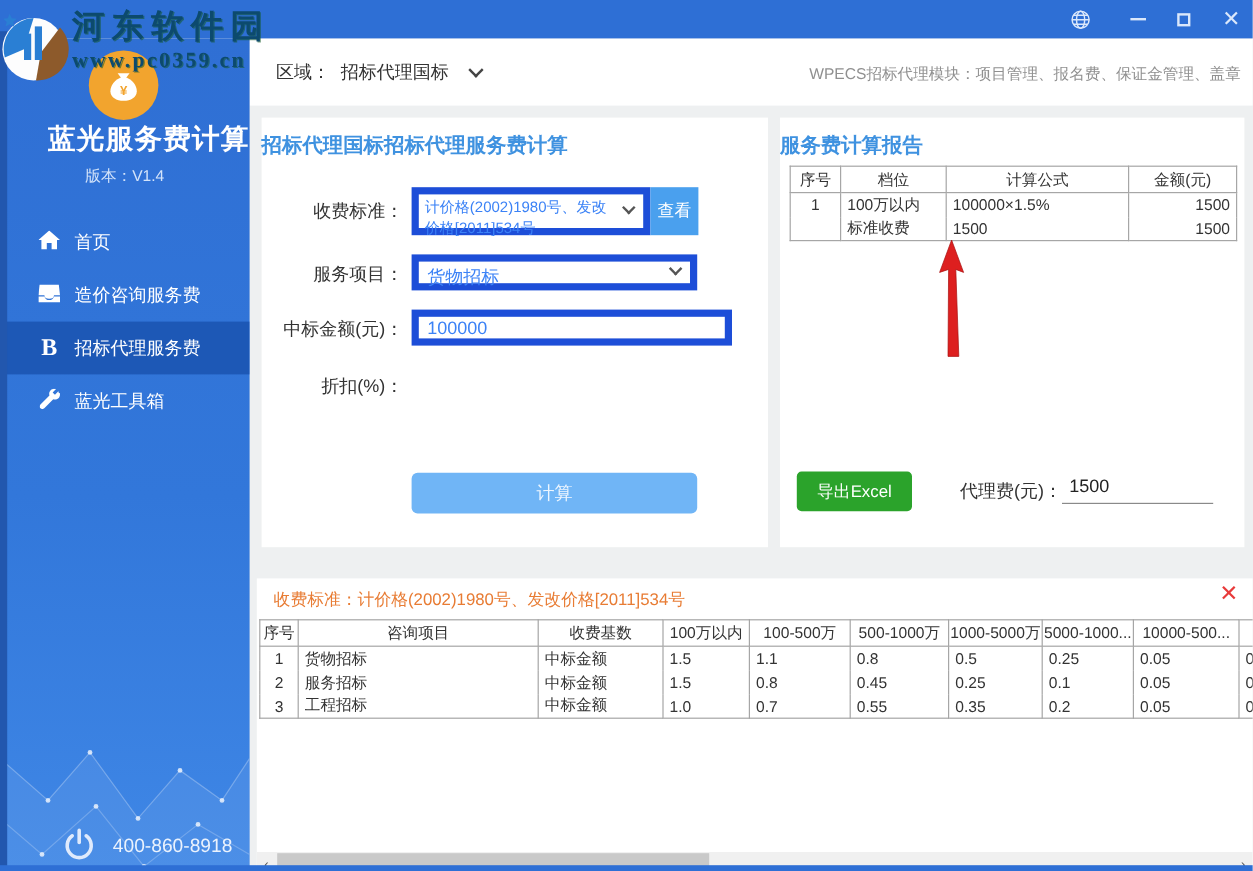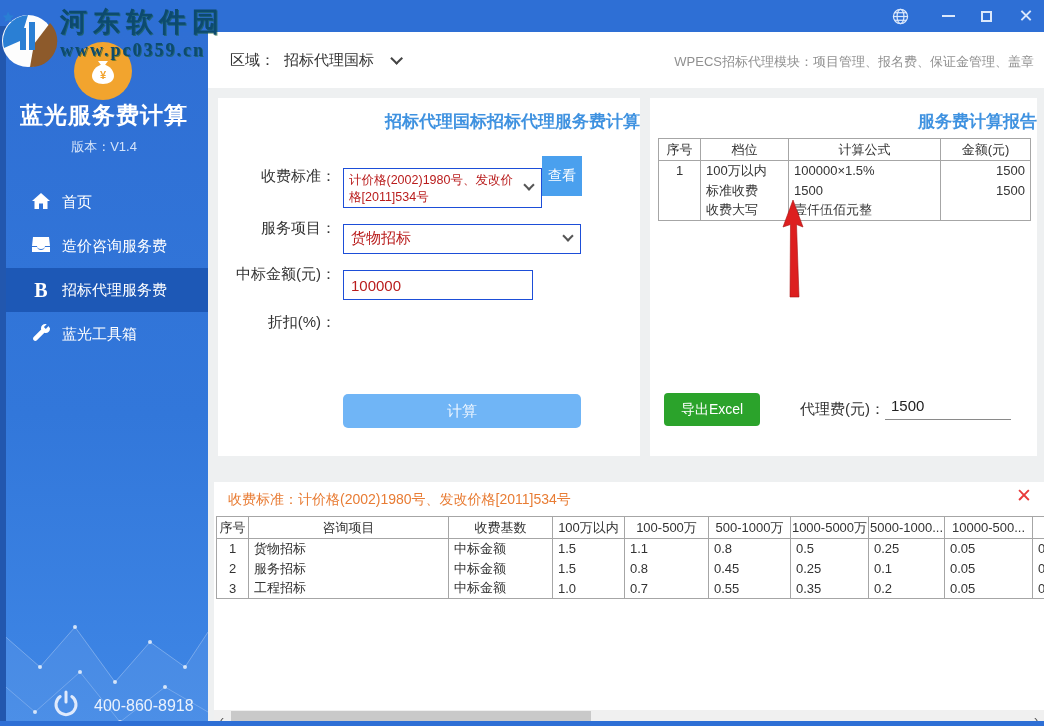--- a/index.html
+++ b/index.html
@@ -19,21 +19,21 @@
 
   
   .edge-left { left:0; top:26px; width:6px; height:700px; background:#2257ae; z-index:6; }
   .edge-bottom { left:0; top:721px; width:1044px; height:5px; background:#2e6fd5; z-index:6; }
 
   
   .sidebar { left:0; top:32px; width:208px; height:694px;
     background:linear-gradient(180deg,#2f6fd4 0%,#3277da 55%,#3f87e6 100%); z-index:4; overflow:hidden; }
   .moneybag { position:absolute; left:74px; top:10px; width:58px; height:58px; border-radius:50%;
     background:#f2a42e; display:flex; align-items:center; justify-content:center; }
-  .app-title { position:absolute; left:0; top:68px; width:208px; text-align:center;
+  .app-title { position:absolute; left:0; top:68px; width:208px; text-align:right;
     color:#fff; font-size:23px; font-weight:bold; letter-spacing:1px; }
   .app-version { position:absolute; left:0; top:106px; width:208px; text-align:center;
     color:#d4e4fa; font-size:13px; }
   .menu { position:absolute; left:0; top:148px; width:208px; }
   .menu-item { position:relative; height:44px; display:flex; align-items:center; color:#fff; font-size:15px; cursor:pointer; }
   .menu-item .mi-icon { position:absolute; left:30px; width:22px; text-align:center; }
   .menu-item .mi-label { position:absolute; left:62px; }
   .menu-item.selected { background:#1d58b6; }
   .menu-item.selected::before { content:""; position:absolute; left:0; top:0; width:5px; height:44px; background:#27c6e9; }
   .mi-b { font-family:"Liberation Serif","DejaVu Serif",serif; font-size:20px; font-weight:bold; }
@@ -51,32 +51,32 @@
 
   
   .topbar { left:208px; top:32px; width:836px; height:56px; background:#fff;padding-left:36px; }
   .region-label { position:absolute; left:22px; top:19px; font-size:15px; color:#333; }
   .region-select { position:absolute; left:76px; top:19px; font-size:15px; color:#333; cursor:pointer; display:flex; align-items:center; gap:16px; }
   .chev { display:inline-block; width:9px; height:9px; border-right:2px solid #444; border-bottom:2px solid #444; transform:rotate(45deg) translateY(-3px); }
   .module-info { position:absolute; right:10px; top:21px; font-size:13px; color:#909090; }
 
   
   .panel { background:#fff; }
-  .panel-title { position:absolute; width:100%; text-align:right; color:#3f92e0; font-size:17px; font-weight:bold; }
+  .panel-title { position:absolute; width:100%; text-align:left; color:#3f92e0; font-size:17px; font-weight:bold; }
 
   .left-panel { left:218px; top:98px; width:422px; height:358px; }
   .form-label { position:absolute; left:0; width:118px; text-align:right; font-size:15px; color:#333; }
-  .ctl { position:absolute; left:125px; border:1px solid #1d4ed8; background:#fff; font-size:15px; color:#b91c1c;margin-top:12px; }
+  .ctl { position:absolute; left:125px; border:6px solid #1d4ed8; background:#fff; font-size:15px; color:#3b82f6; }
   .sel { cursor:pointer; }
   .sel .sel-chev { position:absolute; right:8px; top:50%; margin-top:-7px; width:8px; height:8px; border-right:2px solid #555; border-bottom:2px solid #555; transform:rotate(45deg); }
   .sel1 { top:58px; width:199px; height:40px; font-size:12.5px; line-height:1.35; padding:3px 20px 3px 5px; }
   .btn-view { position:absolute; left:324px; top:58px; width:40px; height:40px; background:#4aa0ee; color:#fff;
     font-size:14px; border:none; display:flex; align-items:center; justify-content:center; cursor:pointer; }
   .sel2 { top:114px; width:238px; height:30px; padding:4px 20px 4px 7px; }
-  .inp { padding:4px 7px; width:190px; height:30px; }
+  .inp { padding:4px 7px; width:267px; height:30px; }
   .inp3 { top:160px; } .inp4 { top:208px; }
   .btn-calc { position:absolute; left:125px; top:296px; width:238px; height:34px; background:#70b5f6; border:none;
     border-radius:5px; color:#edf6ff; font-size:15px; cursor:pointer; }
 
   .right-panel { left:650px; top:98px; width:387px; height:358px; overflow:hidden; }
   table { border-collapse:collapse; table-layout:fixed; font-size:13px; color:#333; }
   .rpt-table { position:absolute; left:8px; top:40px; width:372px; }
   th { border:1px solid #a6a6a6; font-weight:normal; height:22px; text-align:center; overflow:hidden; white-space:nowrap; }
   td { border-left:1px solid #a6a6a6; border-right:1px solid #a6a6a6; height:20px; padding:0 5px; overflow:hidden; white-space:nowrap; }
   tbody tr:last-child td { border-bottom:1px solid #a6a6a6; }
@@ -269,26 +269,20 @@
           <td>100万以内</td>
         <td>100000×1.5%</td>
           <td>1500</td>
       </tr>
       <tr>
         <td></td>
           <td>标准收费</td>
         <td>1500</td>
           <td>1500</td>
       </tr>
-      <tr>
-        <td></td>
-          <td>收费大写</td>
-        <td>壹仟伍佰元整</td>
-          <td></td>
-      </tr>
     </tbody>
   </table>
 
   <svg class="red-arrow" width="26" height="100" viewBox="0 0 26 100">
     <path d="M13 0 L23 27 L16.5 24.5 L19 97 L10 97 L10.5 24.5 L3 27 Z" fill="#dd1f1f" stroke="#a81212" stroke-width="0.6"></path>
   </svg>
 
   <button class="btn-export">导出Excel</button>
   <span class="agency-label">代理费(元)：</span>
   <input class="agency-value" value="1500" style="">

